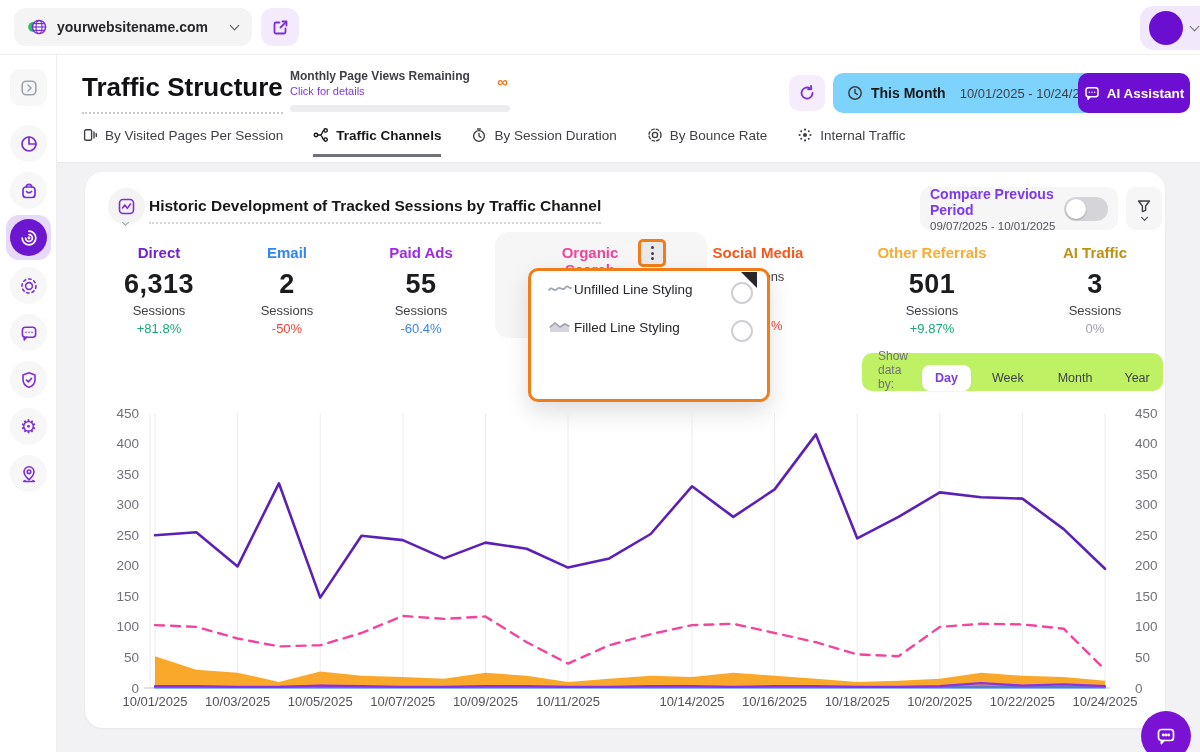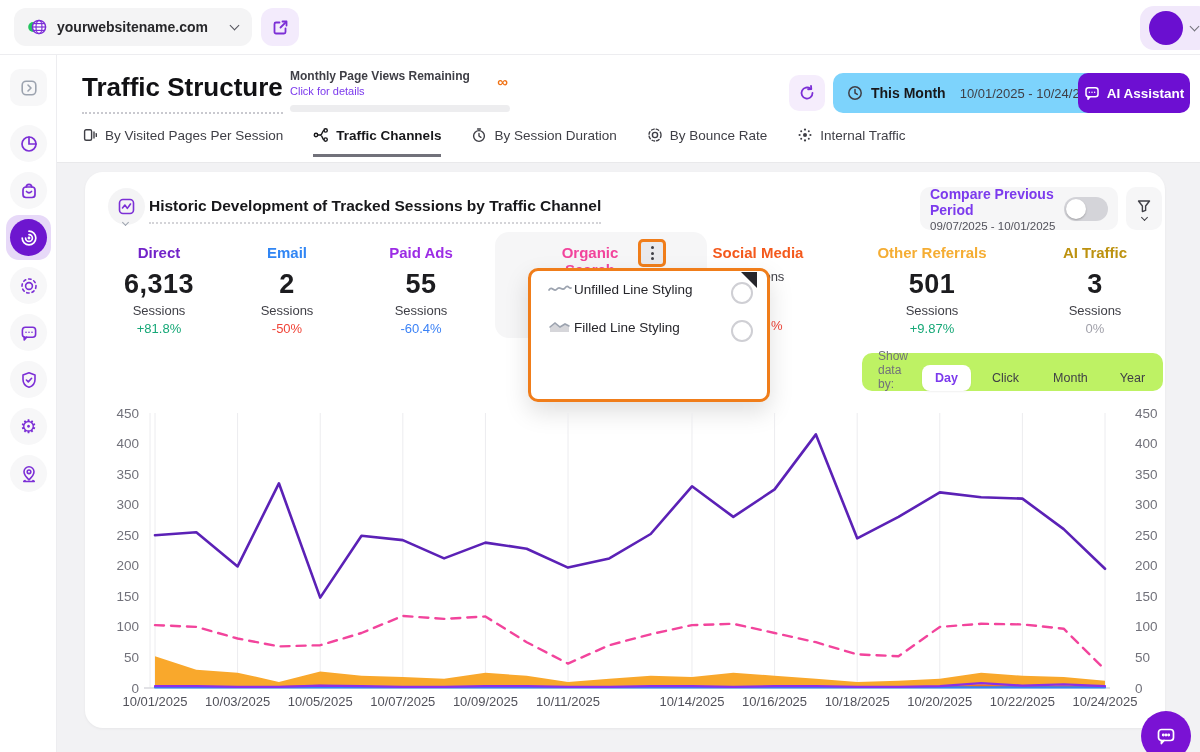--- a/index.html
+++ b/index.html
@@ -405,21 +405,21 @@
           </svg>
         </span>
       <span class="lab">Filled Line Styling</span>
       <span class="radio"></span>
     </div>
   </div>
 
   <div class="granularity">
     <span class="glabel">Show data by:</span>
     <span class="gopt sel">Day</span>
-    <span class="gopt" style="margin-left:8px">Click</span>
+    <span class="gopt" style="margin-left:8px">Week</span>
     <span class="gopt" style="margin-left:8px">Month</span>
     <span class="gopt" style="margin-left:6px">Year</span>
   </div>
 </div>
 
 <svg id="chart-svg" width="1080" height="312" viewBox="0 0 1080 312">
     <line x1="65" y1="13" x2="65" y2="288" stroke="#ececef" stroke-width="1"></line>
     <text x="65" y="306" text-anchor="middle" fill="#52525b" font-size="13">10/01/2025</text>
     <line x1="147.6086956521739" y1="13" x2="147.6086956521739" y2="288" stroke="#ececef" stroke-width="1"></line>
     <text x="147.6086956521739" y="306" text-anchor="middle" fill="#52525b" font-size="13">10/03/2025</text>

